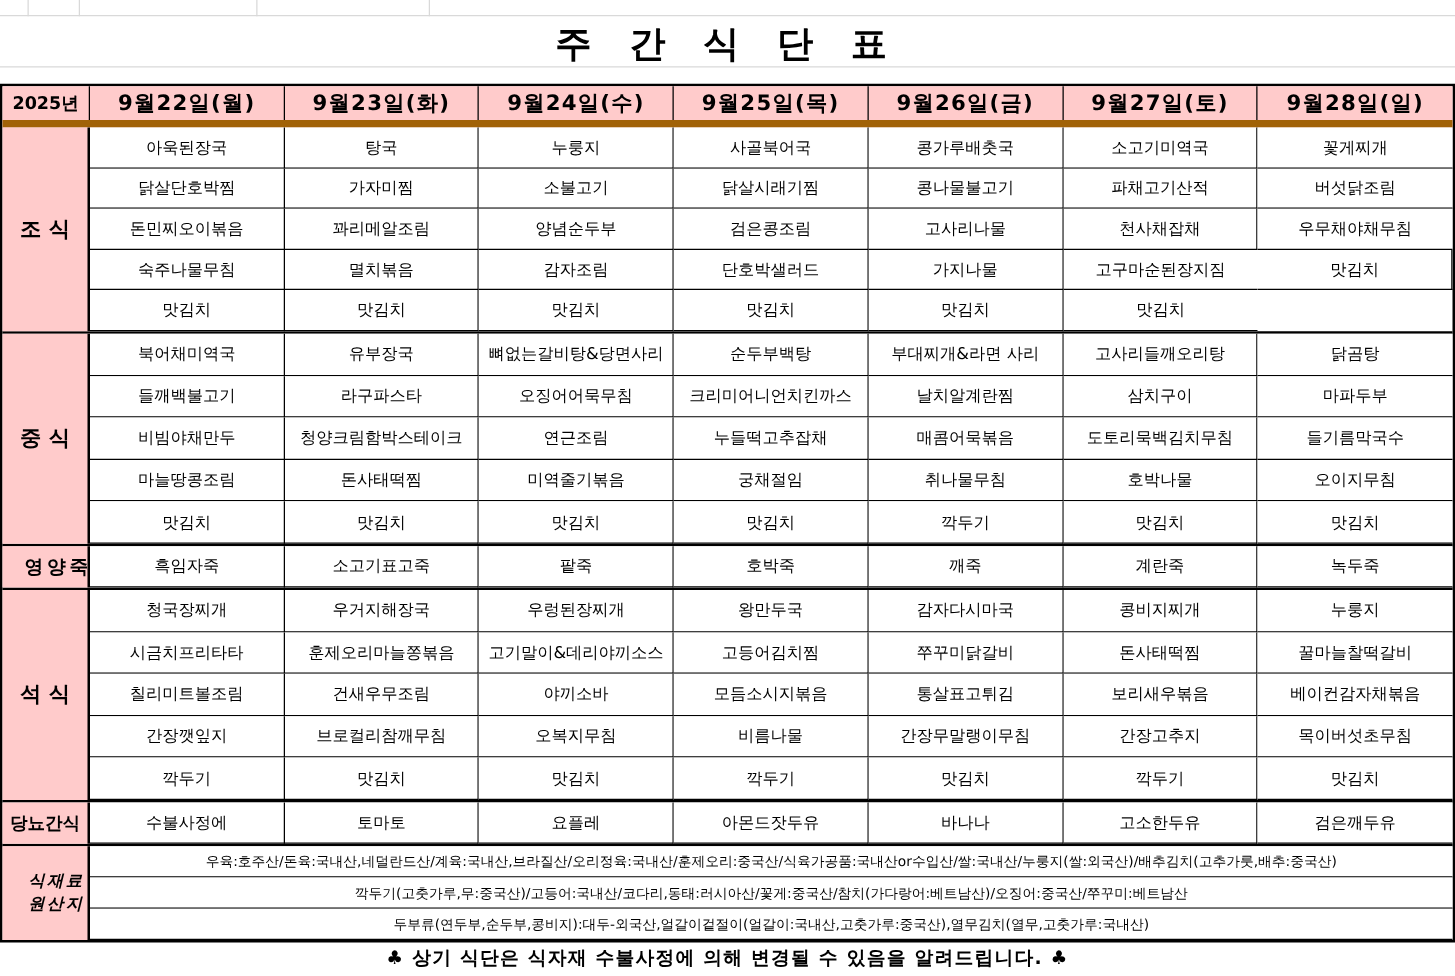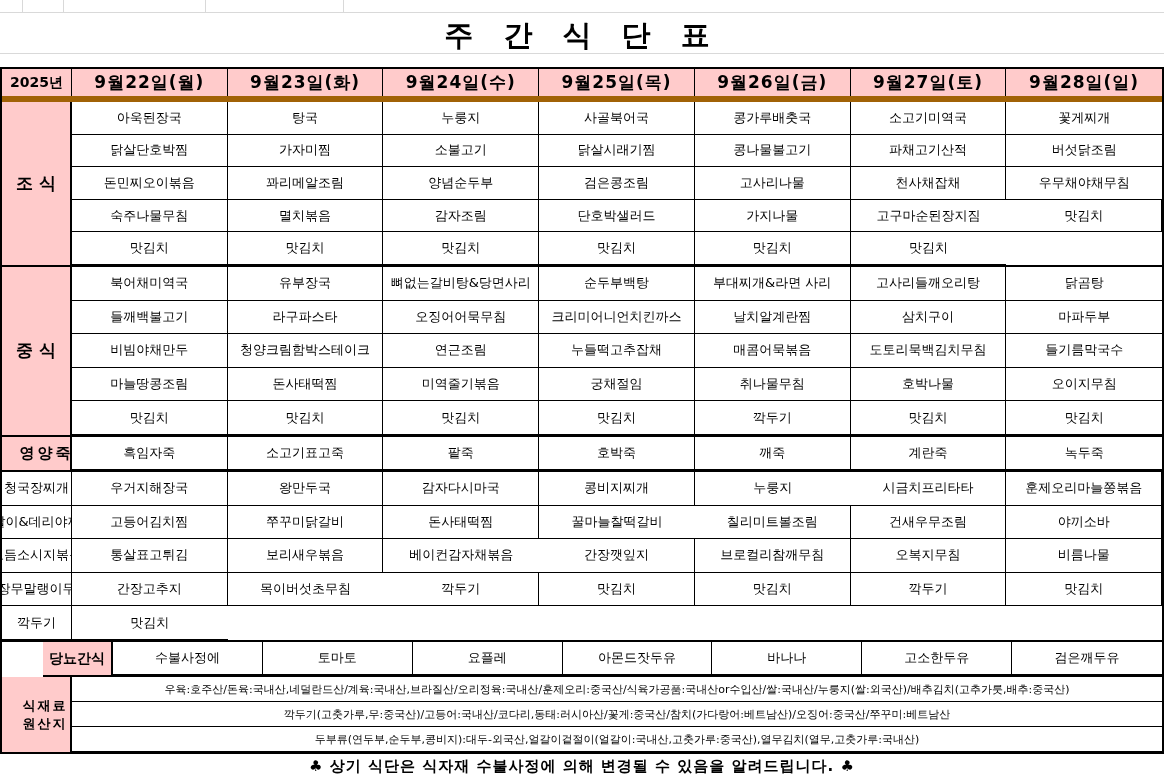--- a/index.html
+++ b/index.html
@@ -33,21 +33,21 @@
   .hcell{font-weight:bold;font-size:17px;letter-spacing:1px;}
   .ycell{font-size:14px;letter-spacing:0;}
 
   .labelcell{background:var(--pink,#FFCBCB);border-right:2px solid #000;font-weight:bold;grid-column:1;}
   .lab2{font-size:17px;letter-spacing:6px;padding-left:6px;text-align:right;}
   .lab3{font-size:15px;letter-spacing:3px;padding-left:21px;}
   .lab4{font-size:14px;letter-spacing:0;}
 
   .mcell{font-size:13px;border-bottom:1px solid #000;background:#fff;}
   .ocell{font-size:11px;border-bottom:1px solid #000;background:#fff;}
-  .originlabel{flex-direction:column;font-size:13px;letter-spacing:2px;line-height:1.35;padding-left:18px;}
+  .originlabel{flex-direction:column;font-size:13px;letter-spacing:2px;line-height:1.35;padding-left:18px;font-style:italic;}
 
   .footer{position:absolute;left:0;top:752px;width:1164px;height:29px;display:flex;
           align-items:center;justify-content:center;font-size:15px;font-weight:bold;letter-spacing:1px;}
 </style>
 </head>
 <body>
 
 <div class="sheet">
 
   <div class="topstrip">
@@ -153,22 +153,24 @@
         <div class="cell labelcell lab3" style="grid-row: 1 / 2;">영양죽</div>
         <div class="cell mcell lastrow">흑임자죽</div>
         <div class="cell mcell lastrow">소고기표고죽</div>
         <div class="cell mcell lastrow">팥죽</div>
         <div class="cell mcell lastrow">호박죽</div>
         <div class="cell mcell lastrow">깨죽</div>
         <div class="cell mcell lastrow">계란죽</div>
         <div class="cell mcell lastcol lastrow">녹두죽</div>
       </div>
       <div class="section" style="height: 170px; grid-template-rows: repeat(5, 1fr);">
+        <div class="cell labelcell lab2" style="grid-row: 1 / 6;">석식</div>
         <div class="cell mcell">청국장찌개</div>
         <div class="cell mcell">우거지해장국</div>
+        <div class="cell mcell">우렁된장찌개</div>
         <div class="cell mcell">왕만두국</div>
         <div class="cell mcell">감자다시마국</div>
         <div class="cell mcell">콩비지찌개</div>
         <div class="cell mcell lastcol">누룽지</div>
         <div class="cell mcell">시금치프리타타</div>
         <div class="cell mcell">훈제오리마늘쫑볶음</div>
         <div class="cell mcell">고기말이&amp;데리야끼소스</div>
         <div class="cell mcell">고등어김치찜</div>
         <div class="cell mcell">쭈꾸미닭갈비</div>
         <div class="cell mcell">돈사태떡찜</div>
@@ -188,21 +190,21 @@
         <div class="cell mcell">간장고추지</div>
         <div class="cell mcell lastcol">목이버섯초무침</div>
         <div class="cell mcell lastrow">깍두기</div>
         <div class="cell mcell lastrow">맛김치</div>
         <div class="cell mcell lastrow">맛김치</div>
         <div class="cell mcell lastrow">깍두기</div>
         <div class="cell mcell lastrow">맛김치</div>
         <div class="cell mcell lastrow">깍두기</div>
         <div class="cell mcell lastcol lastrow">맛김치</div>
       </div>
-      <div class="section" style="height: 35px; grid-template-rows: repeat(1, 1fr); margin-left: 41px;">
+      <div class="section" style="height: 35px; grid-template-rows: repeat(1, 1fr);">
         <div class="cell labelcell lab4" style="grid-row: 1 / 2;">당뇨간식</div>
         <div class="cell mcell lastrow">수불사정에</div>
         <div class="cell mcell lastrow">토마토</div>
         <div class="cell mcell lastrow">요플레</div>
         <div class="cell mcell lastrow">아몬드잣두유</div>
         <div class="cell mcell lastrow">바나나</div>
         <div class="cell mcell lastrow">고소한두유</div>
         <div class="cell mcell lastcol lastrow">검은깨두유</div>
       </div>
       <div class="origin" style="border-bottom: none;">

